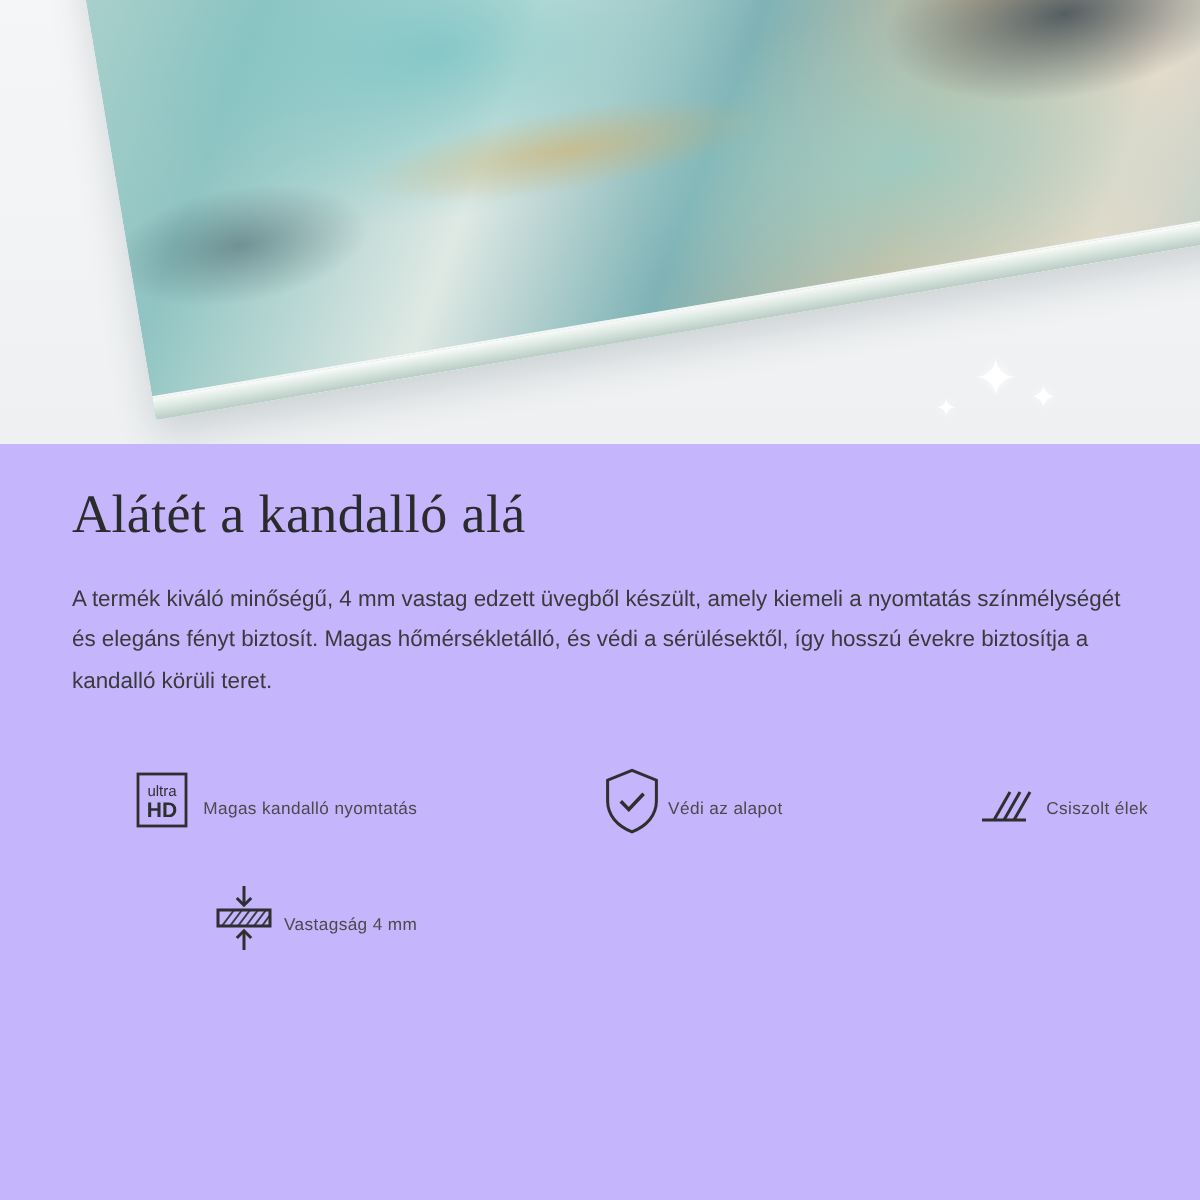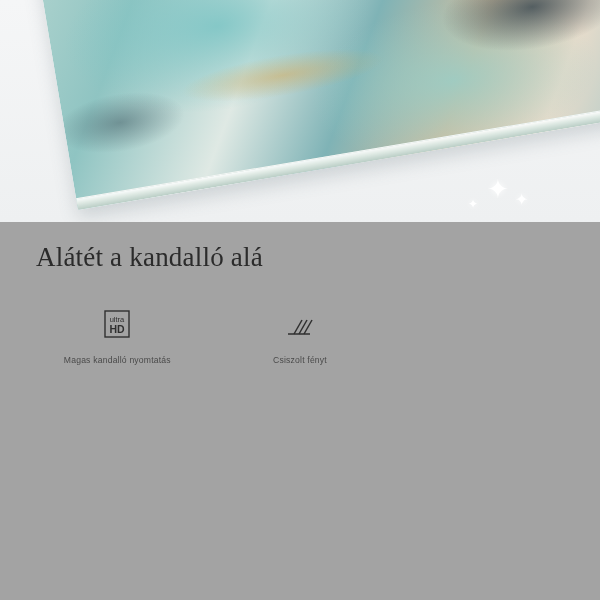--- a/index.html
+++ b/index.html
@@ -10,21 +10,21 @@
     width: 600px;
     height: 600px;
     background: #ffffff;
     font-family: "Liberation Sans", sans-serif;
     overflow: hidden;
   }
   .page {
     position: relative;
     width: 600px;
     height: 600px;
-    background: #a3a3a3;
+    background: #c4b5fd;
     overflow: hidden;
   }
 
   
   .hero {
     position: relative;
     width: 600px;
     height: 222px;
     background: #f3f4f6;
     overflow: hidden;
@@ -119,23 +119,23 @@
   
   .features {
     margin-top: 26px;
     padding: 0 26px;
     display: grid;
     grid-template-columns: repeat(3, 1fr);
     grid-row-gap: 12px;
   }
   .feature {
     display: flex;
-    flex-direction: column;
+    flex-direction: row;
     align-items: center;
-    justify-content: center;
+    justify-content: flex-end;
     text-align: center;
   }
   .feature-icon {
     height: 46px;
     display: flex;
     align-items: center;
     justify-content: center;
   }
   .feature-label {
     margin-top: 7px;
@@ -158,45 +158,77 @@
     </div>
     <span class="sparkle s1">✦</span>
     <span class="sparkle s2">✦</span>
     <span class="sparkle s3">✦</span>
   </div>
 
   <div class="content">
     <h1 class="headline">
       <span>Alátét a kandalló alá</span>
     </h1>
+    <p class="body-text">A termék kiváló minőségű, 4 mm vastag edzett üvegből készült, amely kiemeli a nyomtatás színmélységét és elegáns fényt biztosít. Magas hőmérsékletálló, és védi a sérülésektől, így hosszú évekre biztosítja a kandalló körüli teret.</p>
   </div>
 
   <div class="features">
 
 
     <div class="feature">
       <div class="feature-icon">
         <svg width="42" height="40" viewBox="0 0 42 40">
           <rect x="9" y="6" width="24" height="26" fill="none" stroke="#2f2f2f" stroke-width="1.4"></rect>
           <text x="21" y="17" text-anchor="middle" font-family="Liberation Sans, sans-serif" font-size="7.5" fill="#2f2f2f">ultra</text>
           <text x="21" y="27.5" text-anchor="middle" font-family="Liberation Sans, sans-serif" font-size="10.5" font-weight="bold" fill="#2f2f2f">HD</text>
         </svg>
       </div>
       <div class="feature-label">Magas kandalló nyomtatás</div>
     </div>
 
+    <div class="feature">
+      <div class="feature-icon">
+        <svg width="36" height="40" viewBox="0 0 36 40" fill="none" stroke="#2f2f2f" stroke-width="1.5">
+          <path d="M18 4.2 5.8 9.1v10.4c0 7.2 5 12.6 12.2 15.4 7.2-2.8 12.2-8.2 12.2-15.4V9.1z"></path>
+          <path d="M12.4 19.6l4 4.1 7.4-7.8" stroke-width="1.8"></path>
+        </svg>
+      </div>
+      <div class="feature-label">Védi az alapot</div>
+    </div>
 
 
     <div class="feature">
       <div class="feature-icon">
         <svg width="40" height="34" viewBox="0 0 40 34" stroke="#2f2f2f" stroke-width="1.5" fill="none">
           <line x1="8" y1="26" x2="30" y2="26"></line>
           <line x1="14" y1="26" x2="22" y2="12"></line>
           <line x1="19" y1="26" x2="27" y2="12"></line>
           <line x1="24" y1="26" x2="32" y2="12"></line>
         </svg>
       </div>
-      <div class="feature-label">Csiszolt fényt</div>
-    </div>
-
+      <div class="feature-label">Csiszolt élek</div>
+    </div>
+
+    <div class="feature">
+      <div class="feature-icon">
+        <svg width="40" height="38" viewBox="0 0 40 38">
+          <g stroke="#2f2f2f" stroke-width="1.5" fill="none">
+            <line x1="20" y1="3" x2="20" y2="12"></line>
+            <path d="M16.4 9l3.6 3.6L23.6 9"></path>
+            <line x1="20" y1="35" x2="20" y2="26"></line>
+            <path d="M16.4 29l3.6-3.6 3.6 3.6"></path>
+            <rect x="7" y="15" width="26" height="8"></rect>
+          </g>
+          <g stroke="#2f2f2f" stroke-width="1" opacity="0.9">
+            <line x1="9" y1="23" x2="15" y2="15"></line>
+            <line x1="13" y1="23" x2="19" y2="15"></line>
+            <line x1="17" y1="23" x2="23" y2="15"></line>
+            <line x1="21" y1="23" x2="27" y2="15"></line>
+            <line x1="25" y1="23" x2="31" y2="15"></line>
+            <line x1="29" y1="23" x2="33" y2="17.5"></line>
+          </g>
+        </svg>
+      </div>
+      <div class="feature-label">Vastagság 4 mm</div>
+    </div>
 
   </div>
 </div>
 
 </body></html>

